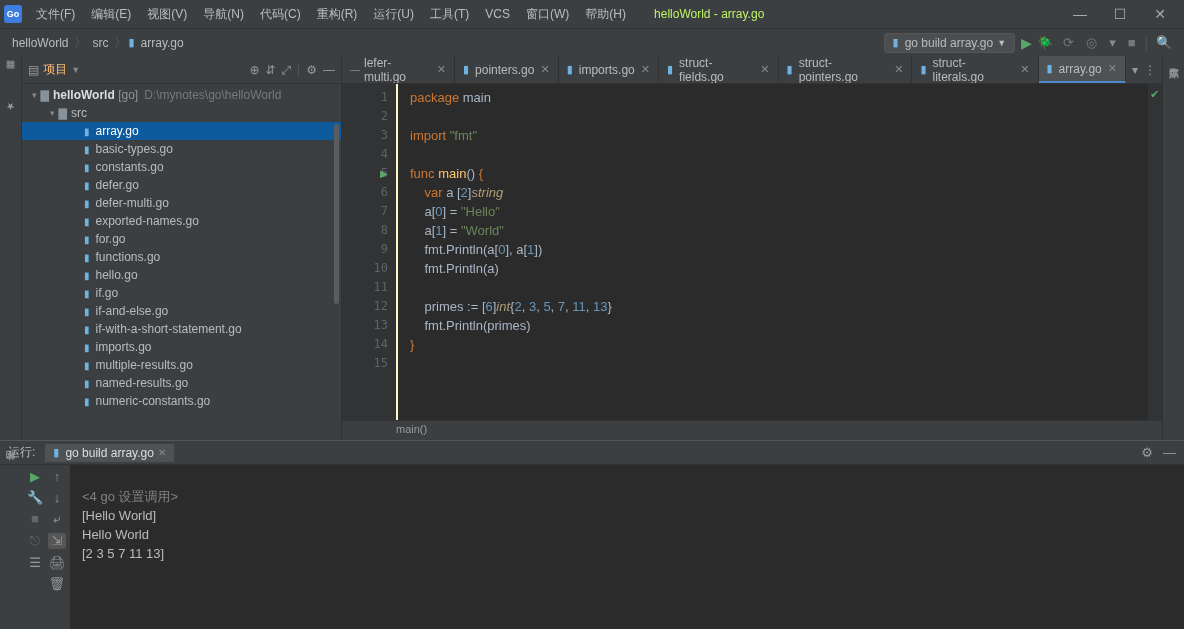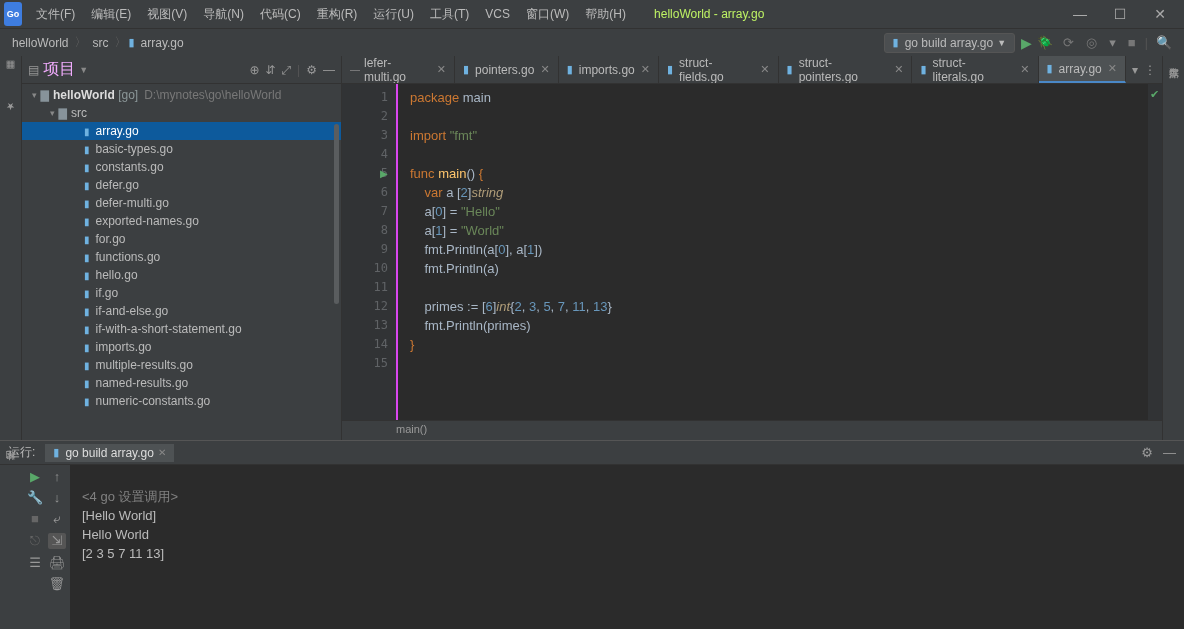--- a/index.html
+++ b/index.html
@@ -1,37 +1,37 @@
 <!DOCTYPE html>
 <html><head>
 <meta charset="utf-8">
 <style>
 * { margin:0; padding:0; box-sizing:border-box; font-family:"Segoe UI","Microsoft YaHei",sans-serif; }
 body { background:#2b2b2b; color:#bbb; font-size:12px; width:1184px; height:629px; overflow:hidden; position:relative; }
 .titlebar { height:28px; background:#3c3f41; display:flex; align-items:center; padding:0 4px; color:#bbb; }
-.titlebar .logo { width:18px; height:24px; background:#3e7de0; border-radius:3px; margin-right:6px; display:flex;align-items:center;justify-content:center;font-weight:bold;font-size:9px;color:#fff;}
+.titlebar .logo { width:18px; height:18px; background:#3e7de0; border-radius:3px; margin-right:6px; display:flex;align-items:center;justify-content:center;font-weight:bold;font-size:9px;color:#fff;}
 .menu-item { padding:0 8px; cursor:default; font-size:12px; }
 .title-text { margin-left:20px; color:#bef264; font-size:12px; }
 .winbtns { margin-left:auto; display:flex; }
 .winbtn { width:40px; text-align:center; font-size:14px; color:#aaa; }
 .navbar { height:28px; background:#3c3f41; border-top:1px solid #323232; display:flex; align-items:center; padding:0 8px; }
 .crumb { color:#bbb; font-size:12px; padding:0 4px; }
 .crumb-sep { color:#666; padding:0 2px; }
 .go-icon { color:#6fb2e0; font-size:11px; margin-right:2px;}
 .nav-right { margin-left:auto; display:flex; align-items:center; gap:6px; }
 .build-btn { background:#4b4e50; border:1px solid #555; padding:2px 8px; border-radius:3px; display:flex; align-items:center; gap:4px; color:#bbb; font-size:12px;}
 .tri-green { color:#59a869; font-size:14px; }
 .bug { color:#59a869; font-size:13px;}
 .tool-ico { color:#777; font-size:13px; padding:0 3px;}
 .mainrow { display:flex; height:384px; }
 .leftgutter { width:22px; background:#3c3f41; border-right:1px solid #323232; display:flex; flex-direction:column; align-items:center; padding-top:4px; gap:30px;}
 .leftgutter span { writing-mode:vertical-rl; font-size:10px; color:#999; transform:rotate(180deg);}
 .sidebar { width:320px; background:#3c3f41; display:flex; flex-direction:column; border-right:1px solid #323232;}
 .side-head { height:28px; display:flex; align-items:center; padding:0 6px; border-bottom:1px solid #323232; }
-.side-head .lbl { font-size:16px; color:#f0abfc;}
+.side-head .lbl { font-size:12px; color:#fdba74;}
 .side-head .arrow { margin-left:4px; color:#888; font-size:9px;}
 .side-head-icons { margin-left:auto; display:flex; gap:6px; }
 .side-head-icons span { color:#999; font-size:12px;}
 .tree { overflow-y:auto; flex:1; padding-top:2px; position:relative;}
 .tree-row { height:18px; display:flex; align-items:center; padding-left:10px; font-size:12px; color:#bbb; white-space:nowrap;}
 .tree-row.proj { padding-left:10px;}
 .tree-row.src { padding-left:28px;}
 .tree-row.file { padding-left:62px;}
 .tree-row.selected { background:#0d5a9c; color:#fff;}
 .folder-ico { color:#87939a; margin:0 4px 0 2px; font-size:11px;}
@@ -44,21 +44,21 @@
 .editor-area { flex:1; display:flex; flex-direction:column; background:#2b2b2b; }
 .tabs { height:28px; background:#3c3f41; display:flex; align-items:stretch; border-bottom:1px solid #323232; overflow:hidden;}
 .tab { display:flex; align-items:center; padding:0 8px; border-right:1px solid #323232; color:#bbb; font-size:12px; gap:4px;}
 .tab.active { background:#4e5254; border-bottom:2px solid #4a88c7;}
 .tab .close { color:#888; font-size:11px; margin-left:2px;}
 .tab .arrow-split { color:#888; font-size:10px;}
 .tabs-end { margin-left:auto; display:flex; align-items:center; padding:0 6px; gap:6px; color:#999;}
 .code-wrap { flex:1; display:flex; background:#2b2b2b; position:relative;}
 .gutter { width:54px; background:#313335; color:#606366; text-align:right; padding:4px 8px 0 0; font-family:Consolas,monospace; font-size:12px; line-height:19px; position:relative;}
 .gutter .run-tri { position:absolute; left:38px; top:80px; color:#59a869; font-size:10px;}
-.code { flex:1; padding:4px 0 0 12px; font-family:Consolas,monospace; font-size:13px; line-height:19px; color:#a9b7c6; white-space:pre; border-left:2px solid #d946ef;}
+.code { flex:1; padding:4px 0 0 12px; font-family:Consolas,monospace; font-size:13px; line-height:19px; color:#a9b7c6; white-space:pre; border-left:2px solid #fef9c3;}
 .kw { color:#cc7832; }
 .str { color:#6a8759; }
 .num { color:#6897bb; }
 .typ { color:#b09d79; font-style:italic;}
 .fn { color:#ffc66d; }
 .op { color:#a9b7c6; }
 .brace { color:#cc7832;}
 .right-marks { width:14px; background:#313335; position:relative;}
 .right-marks .chk { position:absolute; top:4px; left:2px; color:#59a869; font-size:11px;}
 .rightgutter { width:22px; background:#3c3f41; border-left:1px solid #323232; display:flex; flex-direction:column; align-items:center; padding-top:4px;}

